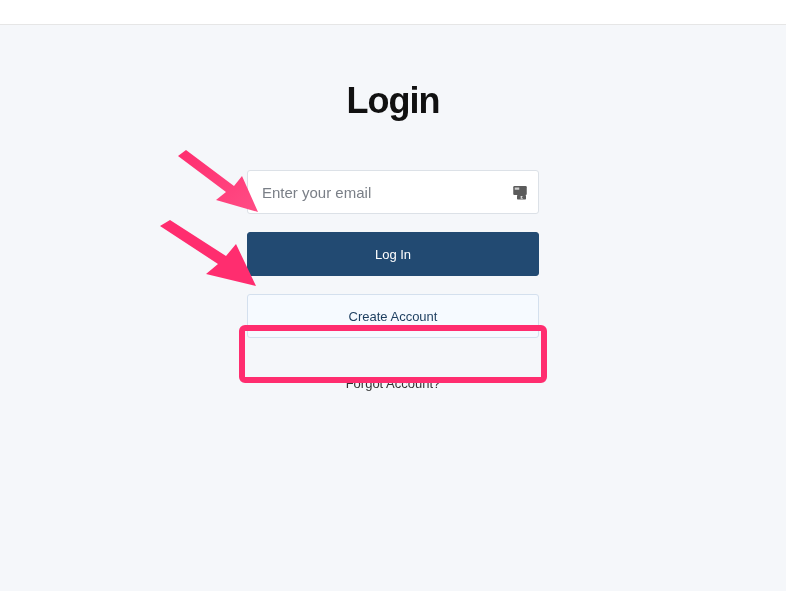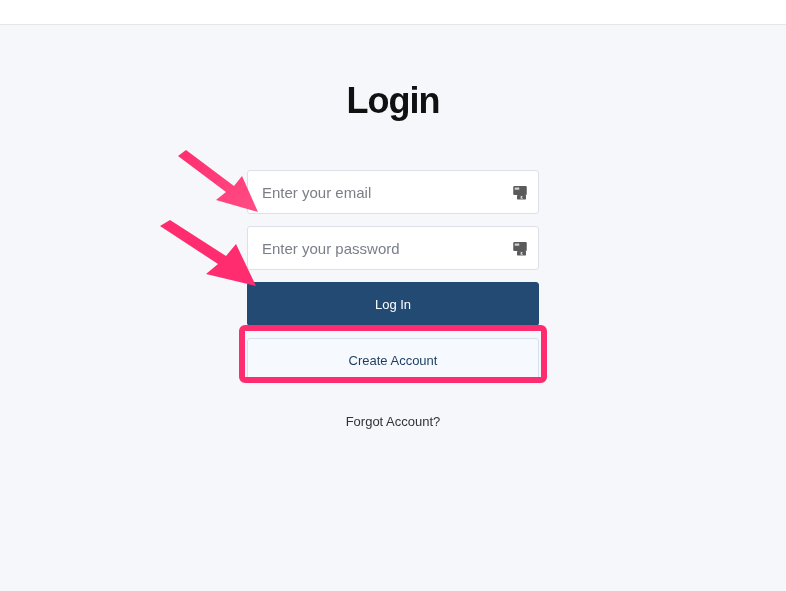--- a/index.html
+++ b/index.html
@@ -13,21 +13,21 @@
       font-weight: 800;
       color: #111;
       letter-spacing: -1px;
       margin-bottom: 48px;
     }
     .form-wrap {
       width: 292px;
       margin: 0 auto;
       display: flex;
       flex-direction: column;
-      gap: 12px;
+      gap: 18px;
     }
     .text-input {
       width: 100%;
       height: 44px;
       border: 1px solid #dce1e7;
       border-radius: 3px;
       background: #fff;
       padding: 0 40px 0 14px;
       font-size: 15px;
       color: #333;
@@ -95,31 +95,20 @@
       <span class="pw-icon">
         <svg viewBox="0 0 24 24" width="18" height="18" fill="#555">
           <rect x="3" y="4" width="18" height="12" rx="1.5" fill="#5b5b5b"></rect>
           <rect x="5" y="6" width="6" height="3" fill="#cfcfcf"></rect>
           <rect x="8" y="16" width="12" height="6" rx="1" fill="#5b5b5b"></rect>
           <text x="14" y="21" font-size="5" fill="#fff" font-weight="bold" text-anchor="middle">$</text>
         </svg>
       </span>
     </div>
 
-    <div class="input-row">
-      <input type="password" class="text-input" placeholder="Enter your password" style="">
-      <span class="pw-icon">
-        <svg viewBox="0 0 24 24" width="18" height="18" fill="#555">
-          <rect x="3" y="4" width="18" height="12" rx="1.5" fill="#5b5b5b"></rect>
-          <rect x="5" y="6" width="6" height="3" fill="#cfcfcf"></rect>
-          <rect x="8" y="16" width="12" height="6" rx="1" fill="#5b5b5b"></rect>
-          <text x="14" y="21" font-size="5" fill="#fff" font-weight="bold" text-anchor="middle">$</text>
-        </svg>
-      </span>
-    </div>
 
     <button class="btn btn-primary">Log In</button>
 
     <button class="btn btn-secondary">Create Account</button>
 
     <div class="forgot-row">
       <a href="#" class="forgot-link">Forgot Account?</a>
     </div>
 
   </div>

